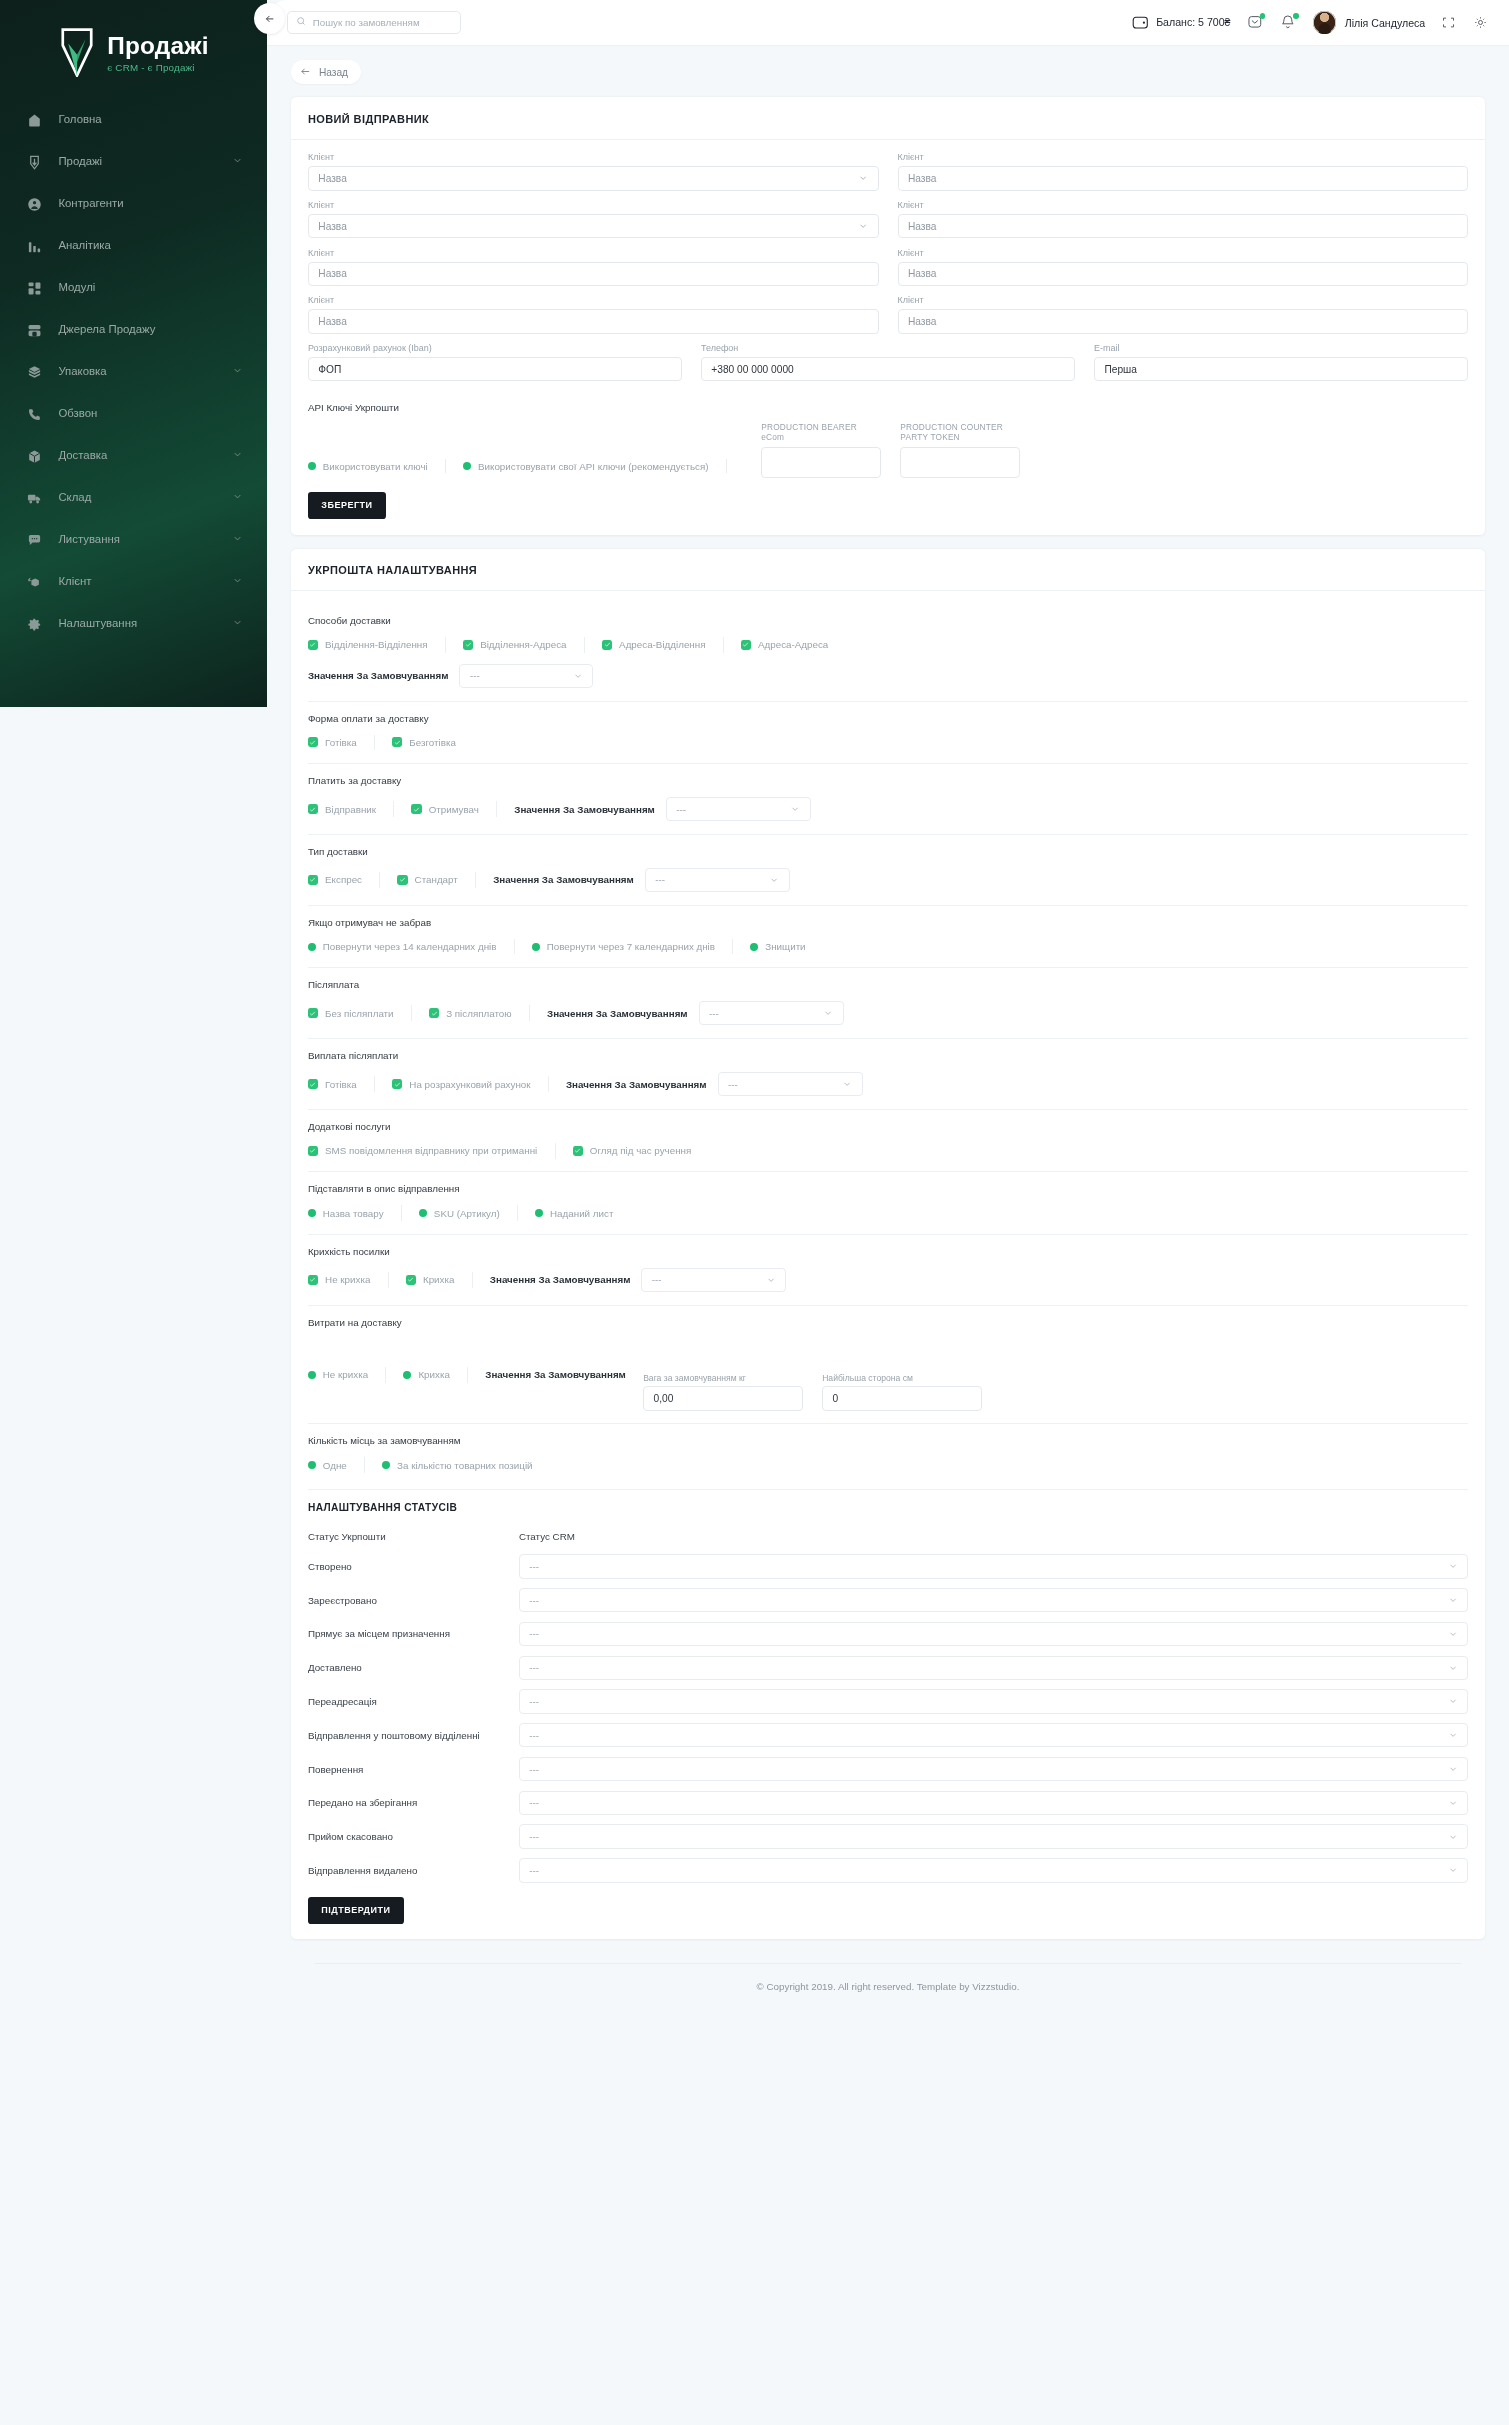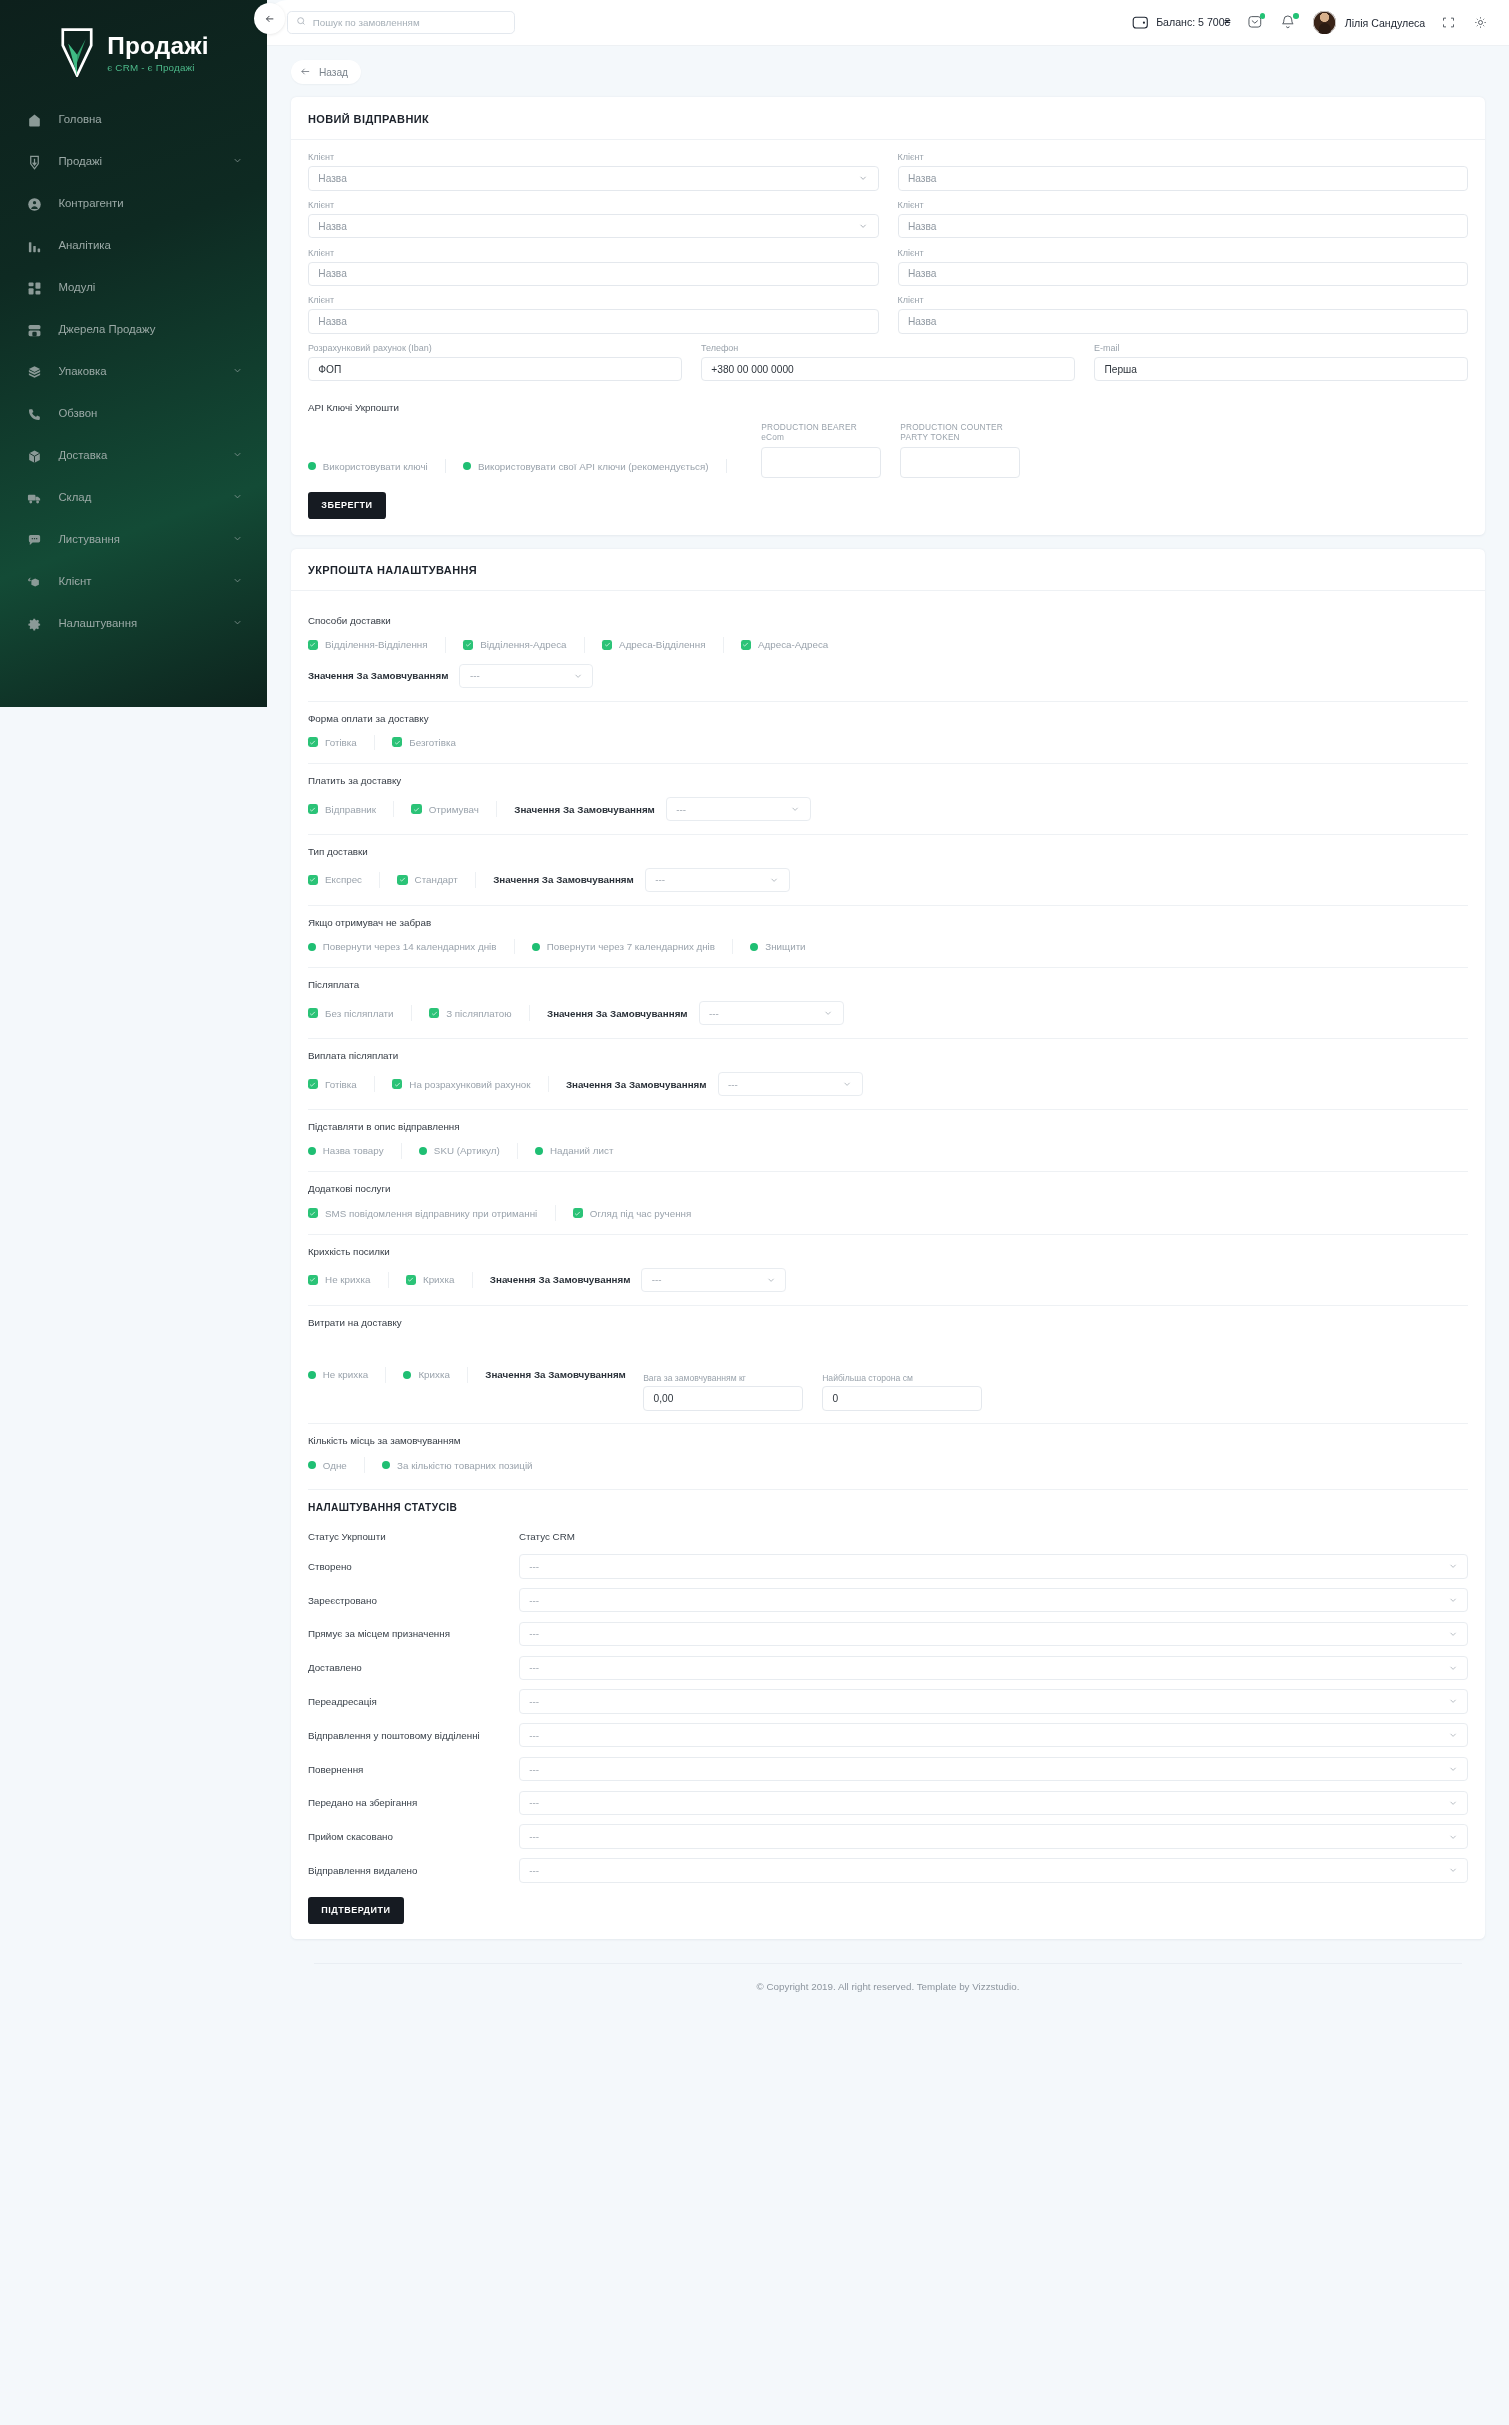--- a/index.html
+++ b/index.html
@@ -52,21 +52,21 @@
 
   .topbar {
     height: 46px; background: #fff;
     display: flex; align-items: center;
     padding: 0 20.4px 0 20.4px;
     border-bottom: 0.8px solid #eef1f4;
     position: relative;
     border-top-left-radius: 20.4px;
   }
   .search-wrap {
-    width: 228px; height: 23.6px; border: 0.8px solid #e3e8ee; border-radius: 4.7px;
+    width: 174px; height: 23.6px; border: 0.8px solid #e3e8ee; border-radius: 4.7px;
     display: flex; align-items: center; gap: 6.3px; padding: 0 7.9px; background: #fff;
   }
   .search-wrap svg { width: 10.2px; height: 10.2px; stroke: #9aa3ad; fill: none; stroke-width: 1.7; }
   .search-input { border: 0; outline: 0; font-family: inherit; font-size: 9.8px; color: #8d969f; width: 100%; background: transparent; }
   .search-input::placeholder { color: #a7b0b8; }
 
   .topbar-right { margin-left: auto; display: flex; align-items: center; gap: 16px; }
   .balance { display: flex; align-items: center; gap: 7.9px; font-size: 10.6px; color: #1d2430; font-weight: 500; }
   .balance .wicon { width: 16.5px; height: 13.4px; }
   .balance .wicon svg { width: 16.5px; height: 13.4px; stroke: #1d2430; fill: none; stroke-width: 1.6; }
@@ -760,57 +760,57 @@
                   <span class="def-label">Значення За Замовчуванням</span>
                   <div class="sel" style="width:145px">
                     <span>---</span>
                     <span class="caret"><svg viewBox="0 0 24 24">
                         <path d="M6 9l6 6 6-6"></path>
                       </svg></span>
                   </div>
                 </div>
               </div>
               <div class="set-block">
+                <div class="set-title">Додаткові послуги</div>
+                <div class="set-row">
+                  <span class="opt">
+                    <span class="cbx">
+                      <svg viewBox="0 0 24 24">
+                        <path d="M4 12.5l5 5L20 6.5"></path>
+                      </svg>
+                    </span>
+                    <span>SMS повідомлення відправнику при отриманні</span>
+                  </span>
+                  <span class="opt-sep"></span>
+                  <span class="opt">
+                    <span class="cbx">
+                      <svg viewBox="0 0 24 24">
+                        <path d="M4 12.5l5 5L20 6.5"></path>
+                      </svg>
+                    </span>
+                    <span>Огляд під час ручення</span>
+                  </span>
+                </div>
+              </div>
+              <div class="set-block">
                 <div class="set-title">Підставляти в опис відправлення</div>
                 <div class="set-row">
                   <span class="opt">
                     <span class="radio-dot"></span>
                     <span>Назва товару</span>
                   </span>
                   <span class="opt-sep"></span>
                   <span class="opt">
                     <span class="radio-dot"></span>
                     <span>SKU (Артикул)</span>
                   </span>
                   <span class="opt-sep"></span>
                   <span class="opt">
                     <span class="radio-dot"></span>
                     <span>Наданий лист</span>
-                  </span>
-                </div>
-              </div>
-              <div class="set-block">
-                <div class="set-title">Додаткові послуги</div>
-                <div class="set-row">
-                  <span class="opt">
-                    <span class="cbx">
-                      <svg viewBox="0 0 24 24">
-                        <path d="M4 12.5l5 5L20 6.5"></path>
-                      </svg>
-                    </span>
-                    <span>SMS повідомлення відправнику при отриманні</span>
-                  </span>
-                  <span class="opt-sep"></span>
-                  <span class="opt">
-                    <span class="cbx">
-                      <svg viewBox="0 0 24 24">
-                        <path d="M4 12.5l5 5L20 6.5"></path>
-                      </svg>
-                    </span>
-                    <span>Огляд під час ручення</span>
                   </span>
                 </div>
               </div>
               <div class="set-block">
                 <div class="set-title">Крихкість посилки</div>
                 <div class="set-row">
                   <span class="opt">
                     <span class="cbx">
                       <svg viewBox="0 0 24 24">
                         <path d="M4 12.5l5 5L20 6.5"></path>

